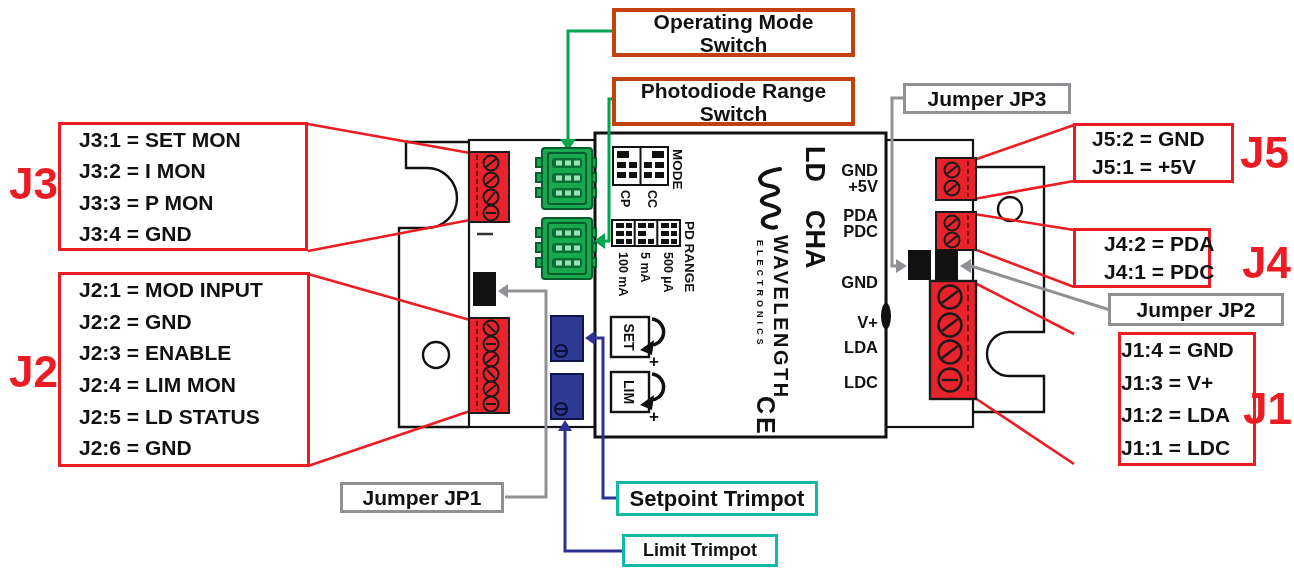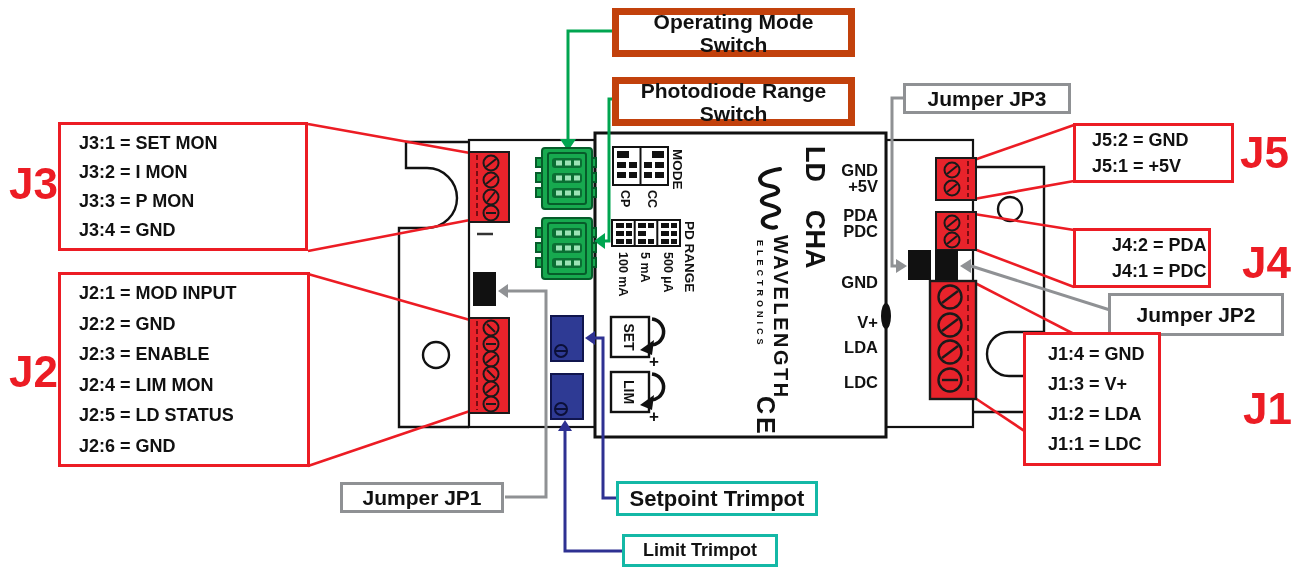--- a/index.html
+++ b/index.html
@@ -2,24 +2,24 @@
 <html><head>
 <meta charset="utf-8">
 <style>
   html,body{margin:0;padding:0;background:#fff;}
   .canvas{position:relative;width:1294px;height:572px;background:#fff;overflow:hidden;
           font-family:"Liberation Sans",sans-serif;}
   .canvas svg{position:absolute;left:0;top:0;}
   svg text{font-family:"Liberation Sans",sans-serif;fill:#111;}
   .box{position:absolute;box-sizing:border-box;background:#fff;font-weight:bold;color:#111;}
   .red-b{border:3px solid #ec1c24;}
-  .green-b{border:7px solid #c2410c;}
+  .green-b{border:4px solid #c2410c;}
   .gray-b{border:3px solid #8f9194;}
   .blue-b{border:3px solid #14b8a6;}
-  .pinbox{font-size:18px;display:flex;flex-direction:column;justify-content:center;}
+  .pinbox{font-size:21px;display:flex;flex-direction:column;justify-content:space-between;}
   .pinbox div{white-space:nowrap;}
   .jletter{position:absolute;color:#ec1c24;font-weight:bold;font-size:44px;line-height:1;}
   .center2{display:flex;flex-direction:column;align-items:center;justify-content:center;
            font-size:21px;line-height:23px;text-align:center;}
   .center1{display:flex;align-items:center;justify-content:center;font-size:21px;white-space:nowrap;}
 </style>
 </head>
 <body>
 
 <div class="canvas">
@@ -333,36 +333,36 @@
 <div class="box green-b center2" style="left:612px;top:8px;width:243px;height:49px;">
   <div>Operating Mode</div>
   <div>Switch</div>
 </div>
 <div class="box green-b center2" style="left:612px;top:70px;width:243px;height:49px;margin-top:7px;">
   <div>Photodiode Range</div>
   <div>Switch</div>
 </div>
 
 <div class="box gray-b center1" style="left:903px;top:83px;width:168px;height:31px;">Jumper JP3</div>
-<div class="box gray-b center1" style="left:1108px;top:293px;width:176px;height:43px;">Jumper JP2</div>
+<div class="box gray-b center1" style="left:1108px;top:293px;width:176px;height:33px;">Jumper JP2</div>
 <div class="box gray-b center1" style="left:340px;top:482px;width:164px;height:31px;">Jumper JP1</div>
 
 <div class="box red-b pinbox" style="left:1073px;top:123px;width:161px;height:60px;padding-left:16px;line-height:26px;">
   <div>J5:2 = GND</div>
   <div>J5:1 = +5V</div>
 </div>
 <div class="jletter" style="left:1240px;top:131px;">J5</div>
 
-<div class="box red-b pinbox" style="left:1073px;top:228px;width:138px;height:60px;padding-left:36px;line-height:26px;">
+<div class="box red-b pinbox" style="left:1073px;top:228px;width:138px;height:60px;padding-left:28px;line-height:26px;">
   <div>J4:2 = PDA</div>
   <div>J4:1 = PDC</div>
 </div>
 <div class="jletter" style="left:1242px;top:241px;">J4</div>
 
-<div class="box red-b pinbox" style="left:1023px;top:332px;width:138px;height:134px;padding-left:22px;line-height:30px;">
+<div class="box red-b pinbox" style="left:1118px;top:332px;width:138px;height:134px;line-height:30px;">
   <div>J1:4 = GND</div>
   <div>J1:3 = V+</div>
   <div>J1:2 = LDA</div>
   <div>J1:1 = LDC</div>
 </div>
 <div class="jletter" style="left:1243px;top:387px;">J1</div>
 
 <div class="box blue-b center1" style="left:616px;top:481px;width:202px;height:35px;font-size:22px;">Setpoint Trimpot</div>
 <div class="box blue-b center1" style="left:622px;top:534px;width:156px;height:33px;font-size:18px;">Limit Trimpot</div>
 

